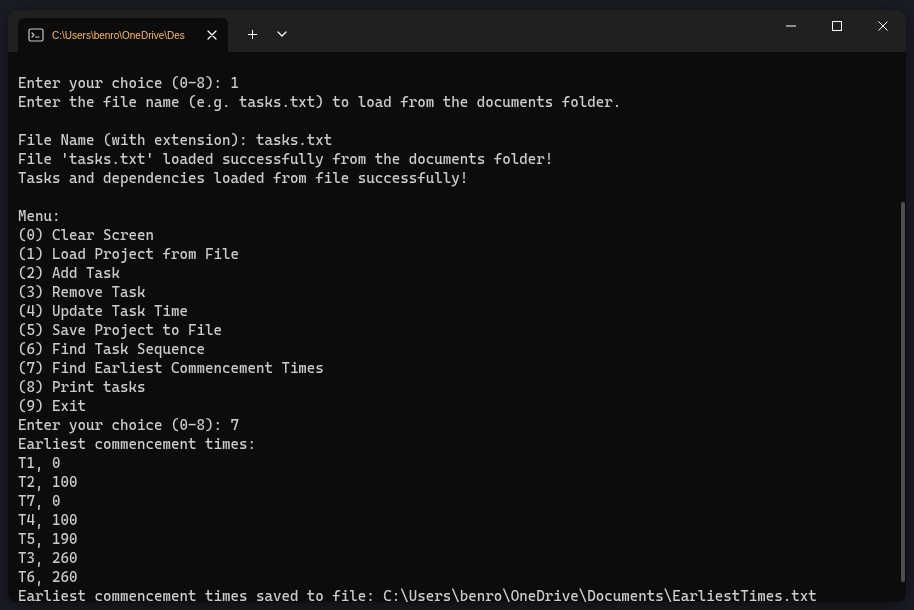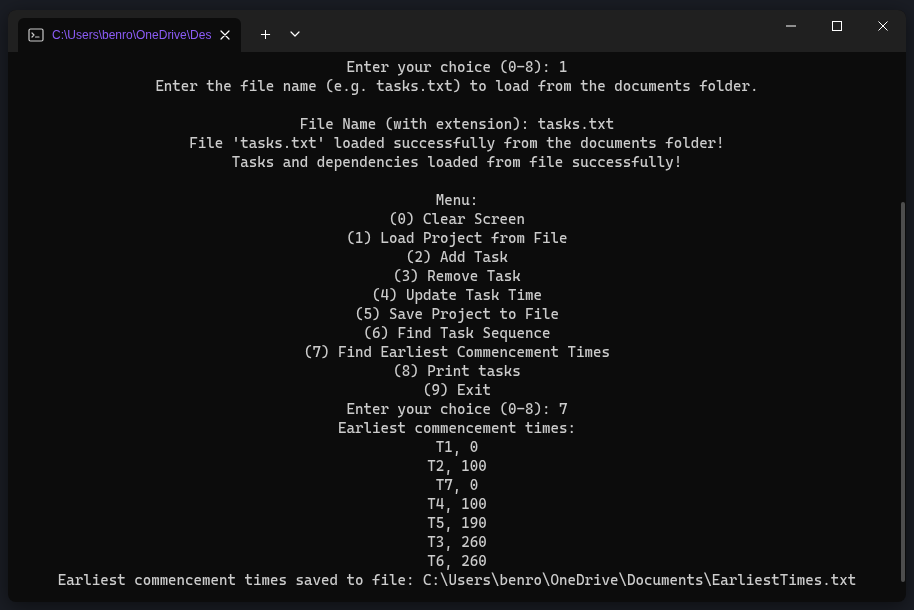--- a/index.html
+++ b/index.html
@@ -47,22 +47,22 @@
     .tab-icon {
       width: 16px;
       height: 16px;
       display: flex;
       align-items: center;
       justify-content: center;
       margin-right: 8px;
       flex-shrink: 0;
     }
     .tab-title {
-      color: #8b5cf6;
-      font-size: 12px;
+      color: #fdba74;
+      font-size: 10px;
       white-space: nowrap;
       overflow: hidden;
       text-overflow: ellipsis;
       flex: 1;
     }
     .tab-close {
       width: 16px;
       height: 16px;
       display: flex;
       align-items: center;
@@ -102,25 +102,24 @@
     }
     .win-ctrl {
       width: 46px;
       height: 32px;
       display: flex;
       align-items: center;
       justify-content: center;
       color: #ffffff;
     }
     .terminal-body {
-      padding: 6px 10px;
+      padding: 22px 10px;
       height: calc(100% - 42px);
       overflow: hidden;
       position: relative;
-      text-align: center;
     }
     .terminal-text {
       font-family: 'Cascadia Mono', 'Consolas', 'Courier New', monospace;
       font-size: 14.5px;
       line-height: 19px;
       color: #cccccc;
       white-space: pre;
     }
     .scrollbar {
       position: absolute;

